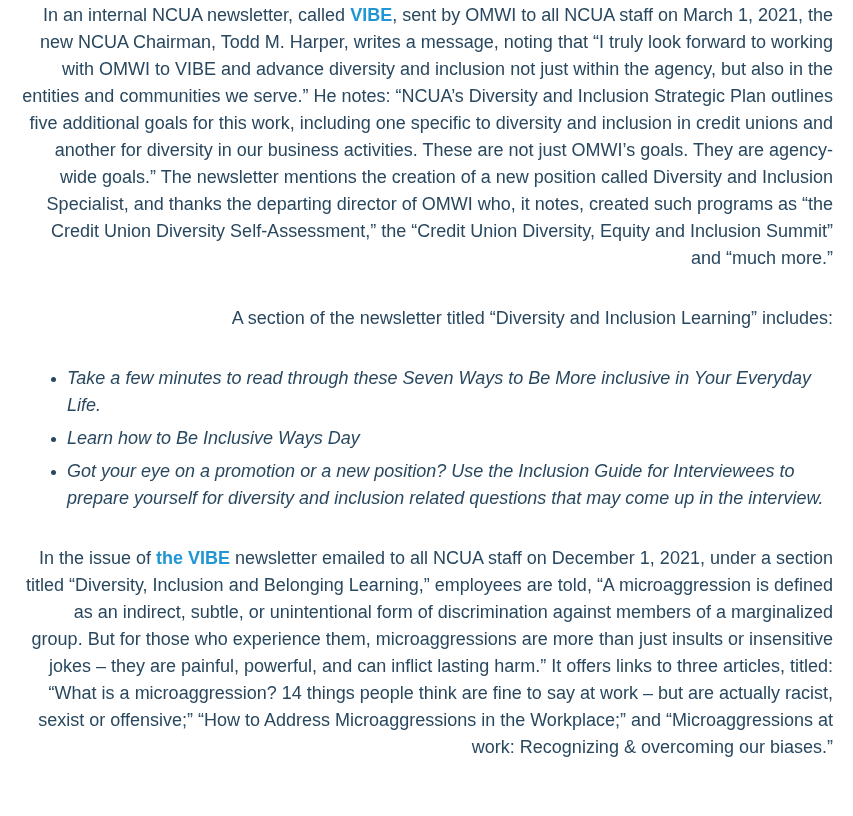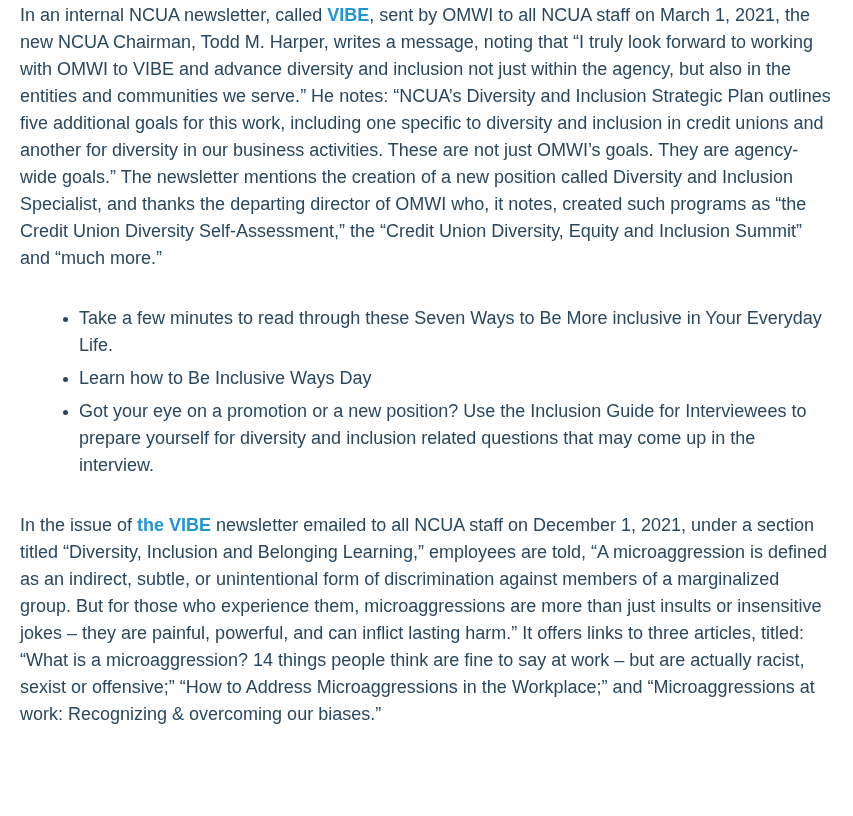--- a/index.html
+++ b/index.html
@@ -15,52 +15,55 @@
     font-size: 18px;
     line-height: 27px;
     color: #29485f;
     -webkit-font-smoothing: antialiased;
   }
   .article {
     padding: 2px 20px 20px 20px;
   }
   p {
     margin: 0 0 33px 0;
+    text-align: right;
   }
   p.last {
     margin-bottom: 0;
   }
   a.inline-link {
     color: #2096d3;
     font-weight: bold;
     text-decoration: none;
     cursor: pointer;
   }
   ul.newsletter-list {
     margin: 33px 0 33px 0;
     padding: 0 0 0 43px;
   }
   ul.newsletter-list li {
-    margin: 0 0 6px 16px;
+    margin: 0 0 6px 4px;
     padding-left: 0;
+    font-style: italic;
   }
   ul.newsletter-list li::marker {
     color: #29485f;
     font-size: 15px;
   }
 </style>
 </head>
 <body>
 
 <div class="article">
 
   <p>
     <span>In an internal NCUA newsletter, called </span><a class="inline-link">VIBE</a><span>, sent by OMWI to all NCUA staff on March 1, 2021, the new NCUA Chairman, Todd M. Harper, writes a message, noting that “I truly look forward to working with OMWI to VIBE and advance diversity and inclusion not just within the agency, but also in the entities and communities we serve.” He notes: “NCUA’s Diversity and Inclusion Strategic Plan outlines five additional goals for this work, including one specific to diversity and inclusion in credit unions and another for diversity in our business activities. These are not just OMWI’s goals. They are agency-wide goals.” The newsletter mentions the creation of a new position called Diversity and Inclusion Specialist, and thanks the departing director of OMWI who, it notes, created such programs as “the Credit Union Diversity Self-Assessment,” the “Credit Union Diversity, Equity and Inclusion Summit” and “much more.”</span>
   </p>
 
+  <p>A section of the newsletter titled “Diversity and Inclusion Learning” includes:</p>
 
   <ul class="newsletter-list">
     <li>Take a few minutes to read through these Seven Ways to Be More inclusive in Your Everyday Life.</li>
     <li>Learn how to Be Inclusive Ways Day</li>
     <li>Got your eye on a promotion or a new position? Use the Inclusion Guide for Interviewees to prepare yourself for diversity and inclusion related questions that may come up in the interview.</li>
   </ul>
 
   <p class="last">
     <span>In the issue of </span><a class="inline-link">the VIBE</a><span> newsletter emailed to all NCUA staff on December 1, 2021, under a section titled “Diversity, Inclusion and Belonging Learning,” employees are told, “A microaggression is defined as an indirect, subtle, or unintentional form of discrimination against members of a marginalized group. But for those who experience them, microaggressions are more than just insults or insensitive jokes – they are painful, powerful, and can inflict lasting harm.” It offers links to three articles, titled: “What is a microaggression? 14 things people think are fine to say at work – but are actually racist, sexist or offensive;” “How to Address Microaggressions in the Workplace;” and “Microaggressions at work: Recognizing &amp; overcoming our biases.”</span>
   </p>

